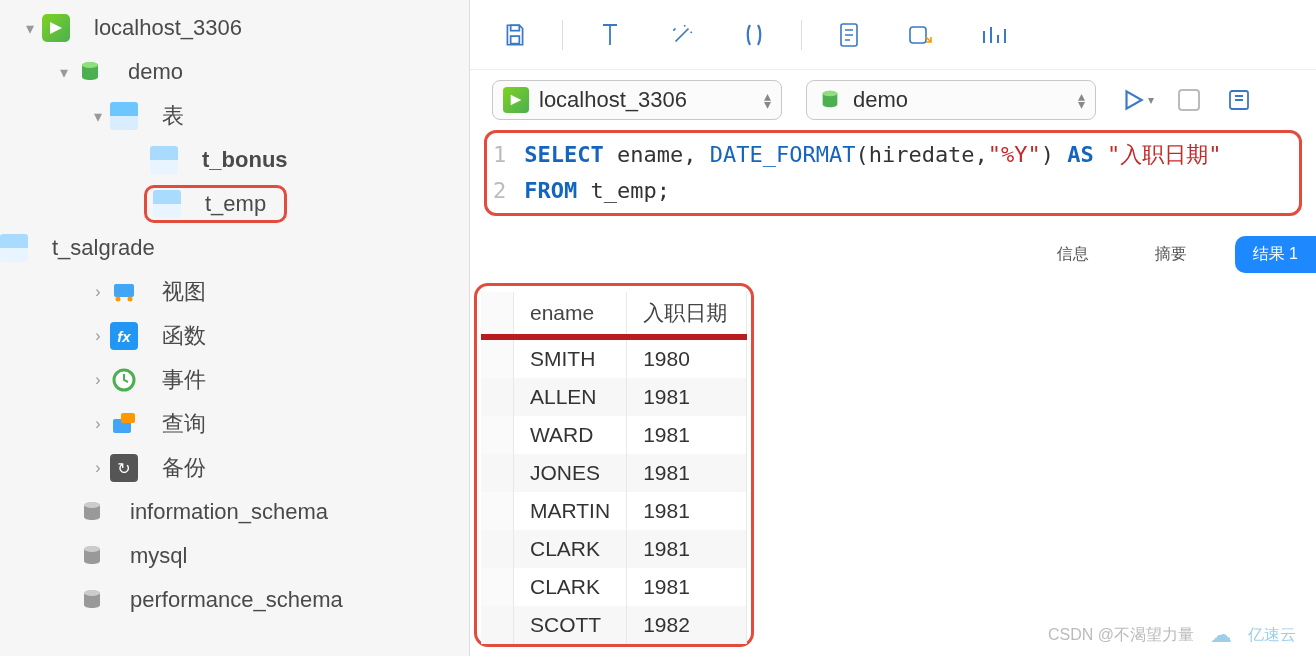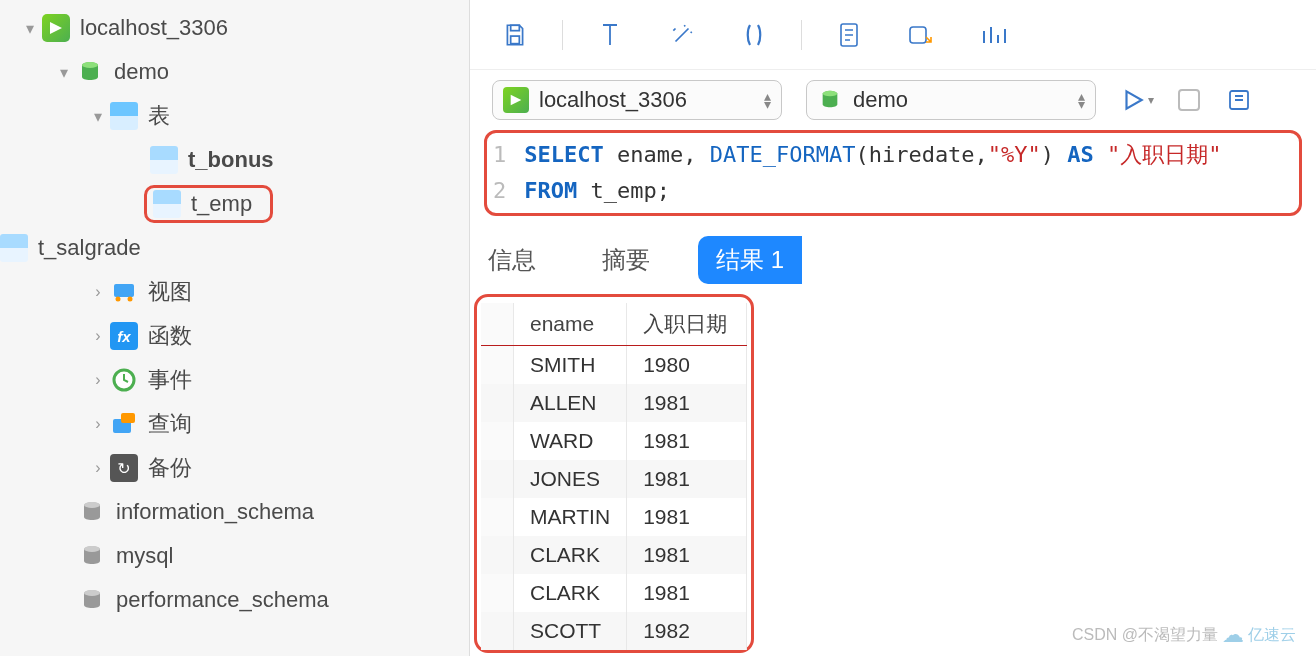--- a/index.html
+++ b/index.html
@@ -30,21 +30,21 @@
 .tree-row .chev {
   width: 24px;
   display: inline-flex;
   justify-content: center;
   color: #999;
   font-size: 16px;
 }
 .tree-row .icon {
   width: 28px;
   height: 28px;
-  margin-right: 10px;
+  margin-right: 24px;
   display: inline-flex;
   align-items: center;
   justify-content: center;
   border-radius: 4px;
   font-size: 18px;
 }
 .icon.server { background: linear-gradient(135deg,#7ed321,#4caf50); color:#fff; border-radius:5px;}
 .icon.db { color:#4caf50; }
 .icon.table { background: linear-gradient(180deg,#6dc6ff 50%,#d8eeff 50%); border-radius:3px;}
 .icon.table.light { background: linear-gradient(180deg,#a8dbff 50%,#e8f4ff 50%);}
@@ -110,23 +110,24 @@
   font-family: "Menlo", "Consolas", monospace;
   font-size: 22px;
   line-height: 36px;
 }
 .gutter { color:#bbb; text-align:right; padding-right:18px;}
 .code .kw { color:#1565c0; font-weight:bold;}
 .code .fn { color:#1565c0;}
 .code .str { color:#c62828;}
 .tabs-row {
   display:flex;
+  justify-content:flex-end;
   gap: 30px;
   padding: 20px 0 10px;
-  font-size: 24px;
+  font-size: 16px;
   color:#555;
 }
 .tab { padding: 8px 18px; cursor:pointer;}
 .tab.active { background:#1e88ff; color:#fff; border-top-left-radius:10px; border-bottom-left-radius:10px;}
 .results-wrap {
   margin: 0 0 0 0;
   display:flex;
   align-items:flex-start;
   padding-left:4px;
 }
@@ -134,26 +135,26 @@
   border: 3px solid #e34b3d;
   border-radius: 14px;
   padding: 6px 4px 0 4px;
 }
 .results-table { border-collapse: collapse; font-size:21px;}
 .results-table th, .results-table td {
   padding: 7px 16px;
   text-align:left;
   border-right:1px solid #e8e8e8;
 }
-.results-table th { font-weight:400; color:#444; border-bottom:1px solid #b91c1c;}
+.results-table th { font-weight:400; color:#444; border-bottom:6px solid #b91c1c;}
 .results-table .rownum { width:30px; background:#fafafa;}
 .results-table tr:nth-child(even) td { background:#f7f7f7;}
 .watermark {
   position:absolute; bottom:8px; right:20px; color:#bbb; font-size:16px;
-  display:flex; align-items:center; gap:4px;
+  display:flex; align-items:center; gap:16px;
 }
 .cloud { color:#9ecfe8; font-size:22px;}
 svg { display:block;}
 </style>
 </head>
 <body>
 
 <div class="sidebar">
   <div class="tree-row" style="padding-left:18px;">
     <span class="chev">▾</span>

